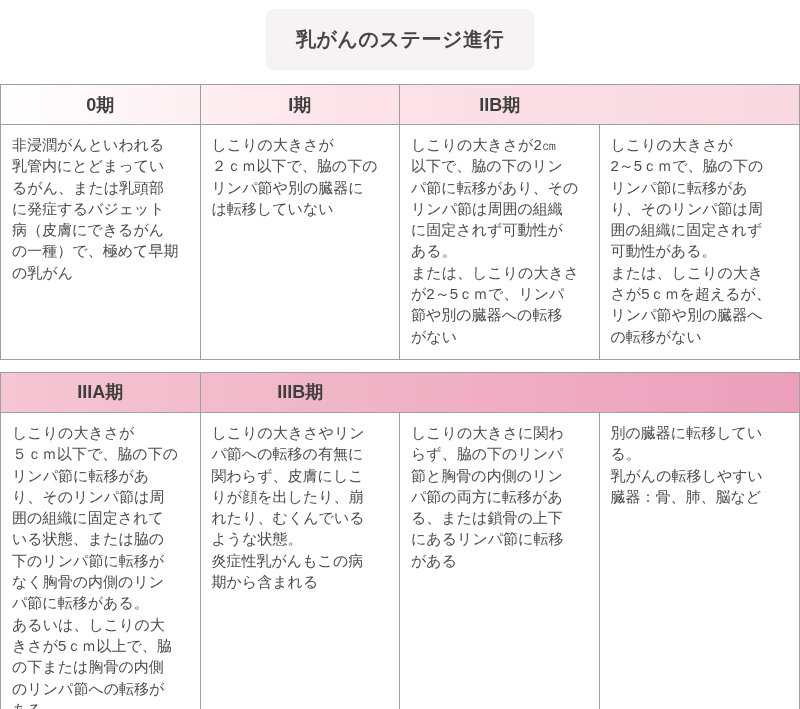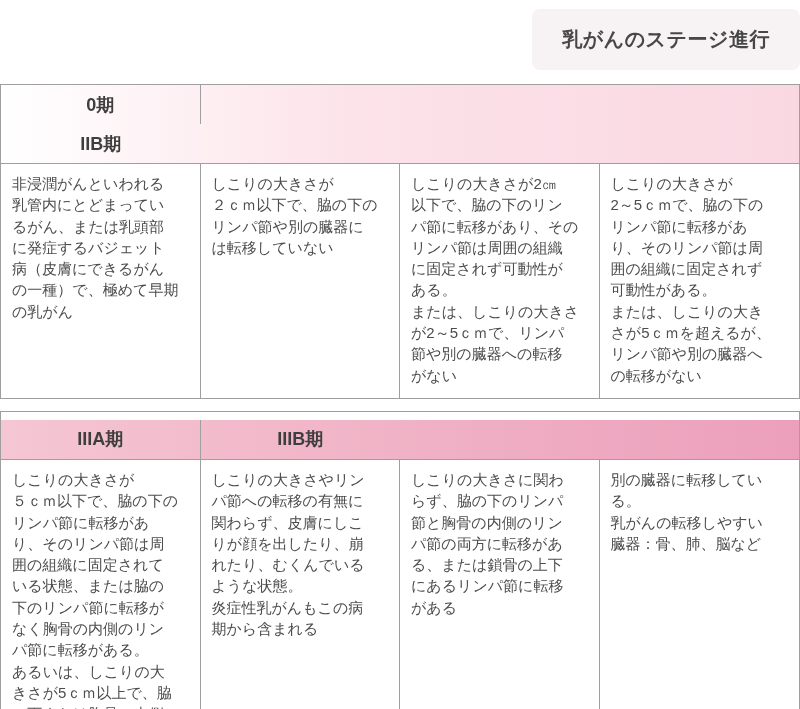--- a/index.html
+++ b/index.html
@@ -9,21 +9,21 @@
     font-family: "Liberation Sans", "DejaVu Sans", sans-serif;
   }
   .page {
     width: 800px;
     min-height: 709px;
     background: #ffffff;
     box-sizing: border-box;
   }
   .title-wrap {
     display: flex;
-    justify-content: flex-end;
+    justify-content: center;
     padding-top: 9px;
   }
   .title-box {
     background: #f7f2f4;
     border-radius: 8px;
     padding: 17px 30px;
     font-size: 20px;
     font-weight: bold;
     color: #474747;
     letter-spacing: 0.5px;
@@ -34,25 +34,23 @@
     border: 1px solid #9f9f9f;
   }
   .stage-table.first { margin-top: 14px; }
   .stage-table.second { margin-top: 12px; }
   .hdr-row {
     display: flex;
     border-bottom: 1px solid #9f9f9f;
   }
   .hdr-row.grad-light {
     background: linear-gradient(90deg, #ffffff 0%, #fce2e9 45%, #f9d8e2 100%);
-    flex-direction: column;
   }
   .hdr-row.grad-dark {
     background: linear-gradient(90deg, #f5c6d4 0%, #f0b2c6 50%, #ec9fbb 100%);
-    margin-top: 8px;
   }
   .hdr-cell {
     width: 25%;
     box-sizing: border-box;
     height: 39px;
     display: flex;
     align-items: center;
     justify-content: center;
     font-size: 18px;
     font-weight: bold;
@@ -84,20 +82,21 @@
 
 <div class="page">
 
   <div class="title-wrap">
     <div class="title-box">乳がんのステージ進行</div>
   </div>
 
   <div class="stage-table first">
     <div class="hdr-row grad-light">
       <div class="hdr-cell">0期</div>
+      <div class="hdr-cell">I期</div>
       <div class="hdr-cell">IIB期</div>
     </div>
     <div class="body-row h1">
       <div class="body-cell">非浸潤がんといわれる
 乳管内にとどまってい
 るがん、または乳頭部
 に発症するバジェット
 病（皮膚にできるがん
 の一種）で、極めて早期
 の乳がん</div>

